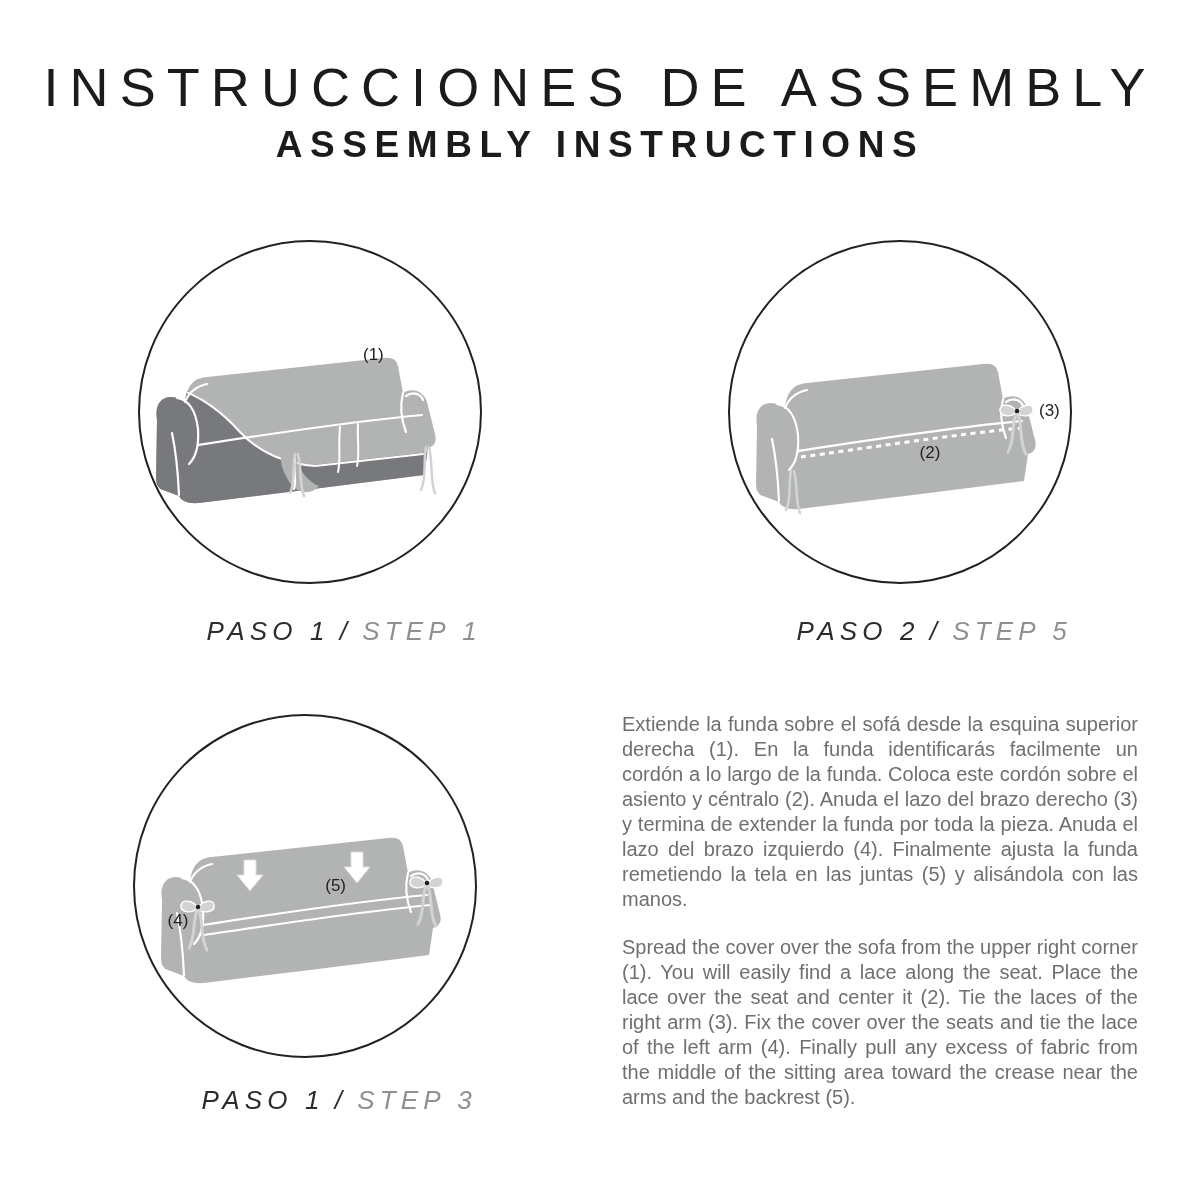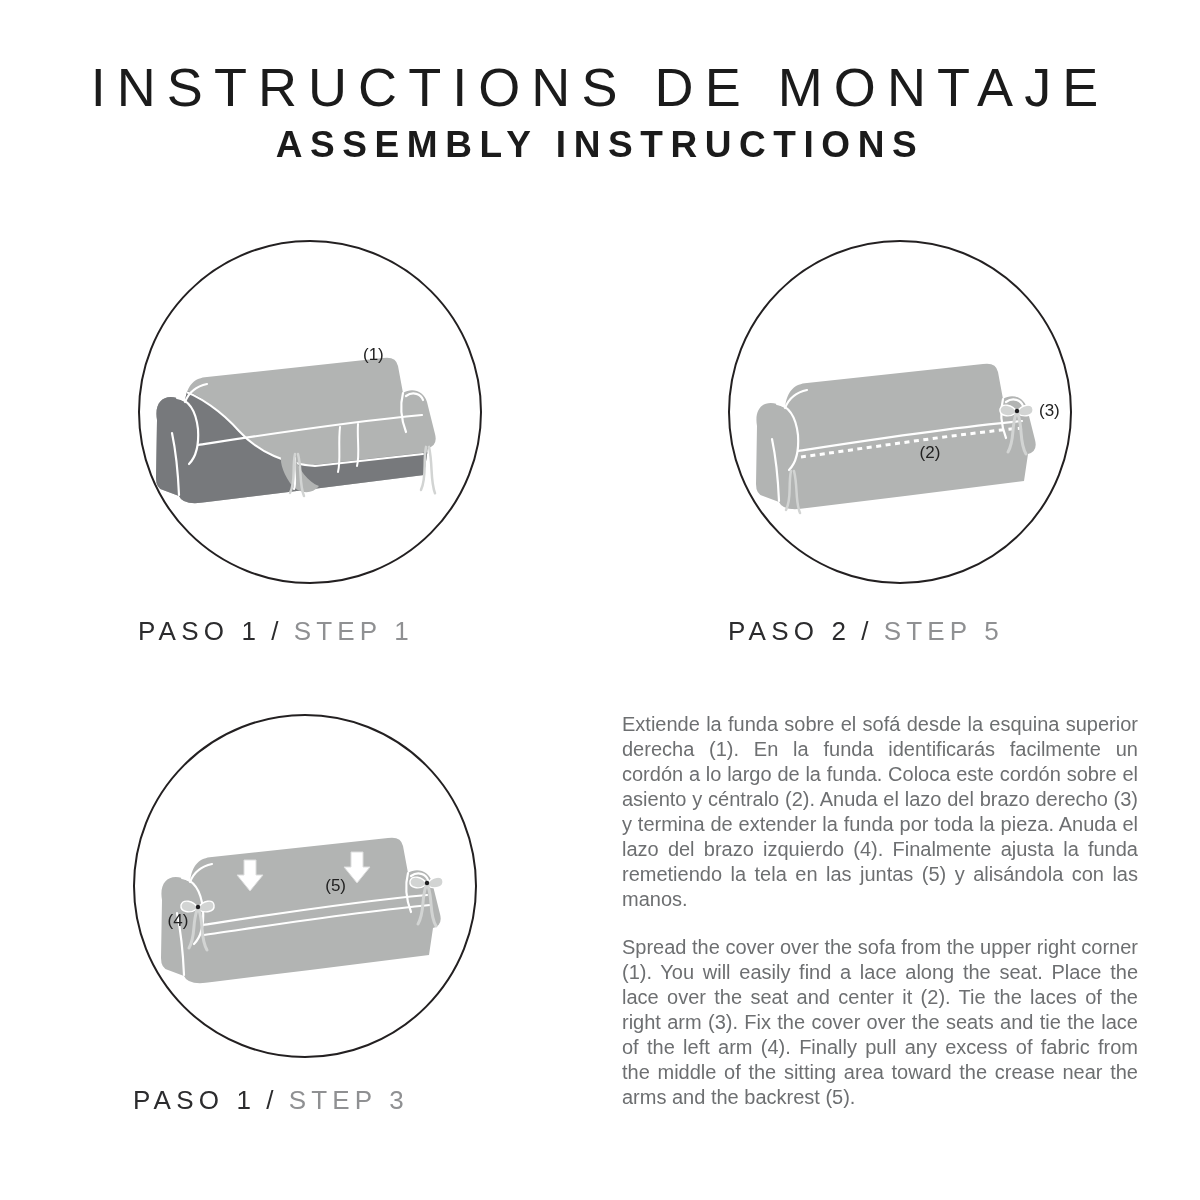--- a/index.html
+++ b/index.html
@@ -27,43 +27,43 @@
     border:2px solid var(--circle-stroke);background:#fff;box-sizing:border-box;
   }
   .c1{left:138px;top:240px;}
   .c2{left:728px;top:240px;}
   .c3{left:133px;top:714px;}
   .ill{position:absolute;}
   .i1{left:145px;top:332px;}
   .i2{left:745px;top:338px;}
   .i3{left:150px;top:812px;}
   .steplabel{
-    position:absolute;width:344px;text-align:left;white-space:nowrap;
-    font-size:26px;letter-spacing:0.2em;color:#2c2c2e;
+    position:absolute;width:344px;text-align:right;white-space:nowrap;
+    font-size:26px;letter-spacing:0.2em;color:#2c2c2e;font-style:italic;
   }
   .l1{left:138px;top:616px;}
   .l2{left:728px;top:616px;}
   .l3{left:133px;top:1085px;}
   .steplabel .sep{margin:0 10px;color:#2c2c2e;}
   .steplabel .gray{color:var(--step-gray);}
   .copy{
     position:absolute;left:622px;top:704px;width:516px;
     color:var(--text-gray);font-size:20px;line-height:25px;text-align:justify;
   }
   .copy p{margin:8px 0 23px 0;}
   .copy .en{}
   .marker{font-family:"Liberation Sans",sans-serif;font-size:17px;fill:#222;}
   .defs-svg{position:absolute;width:0;height:0;overflow:hidden;}
 </style>
 </head>
 <body>
 
 <div class="page">
 
-  <div class="title-line t1">INSTRUCTIONS DE MONTAJE</div>
+  <div class="title-line t1">INSTRUCCIONES DE ASSEMBLY</div>
   <div class="title-line t2">ASSEMBLY INSTRUCTIONS</div>
 
   <div class="circle c1"></div>
   <div class="circle c2"></div>
   <div class="circle c3"></div>
 
   <svg class="defs-svg" aria-hidden="true">
     <defs>
       <path id="sofa-sil" d="M12,88 C9,71 18,62 32,66 L40,70 C42,52 50,46 62,45 L238,26 Q251,24 253,34 L258,61 C267,55 279,59 282,70 L290,102 Q293,113 283,116 L279,143 L160,158 L62,170 Q38,174 34,164 L18,158 Q11,156 11,146 Z"></path>
       <clipPath id="sofa-clip">

